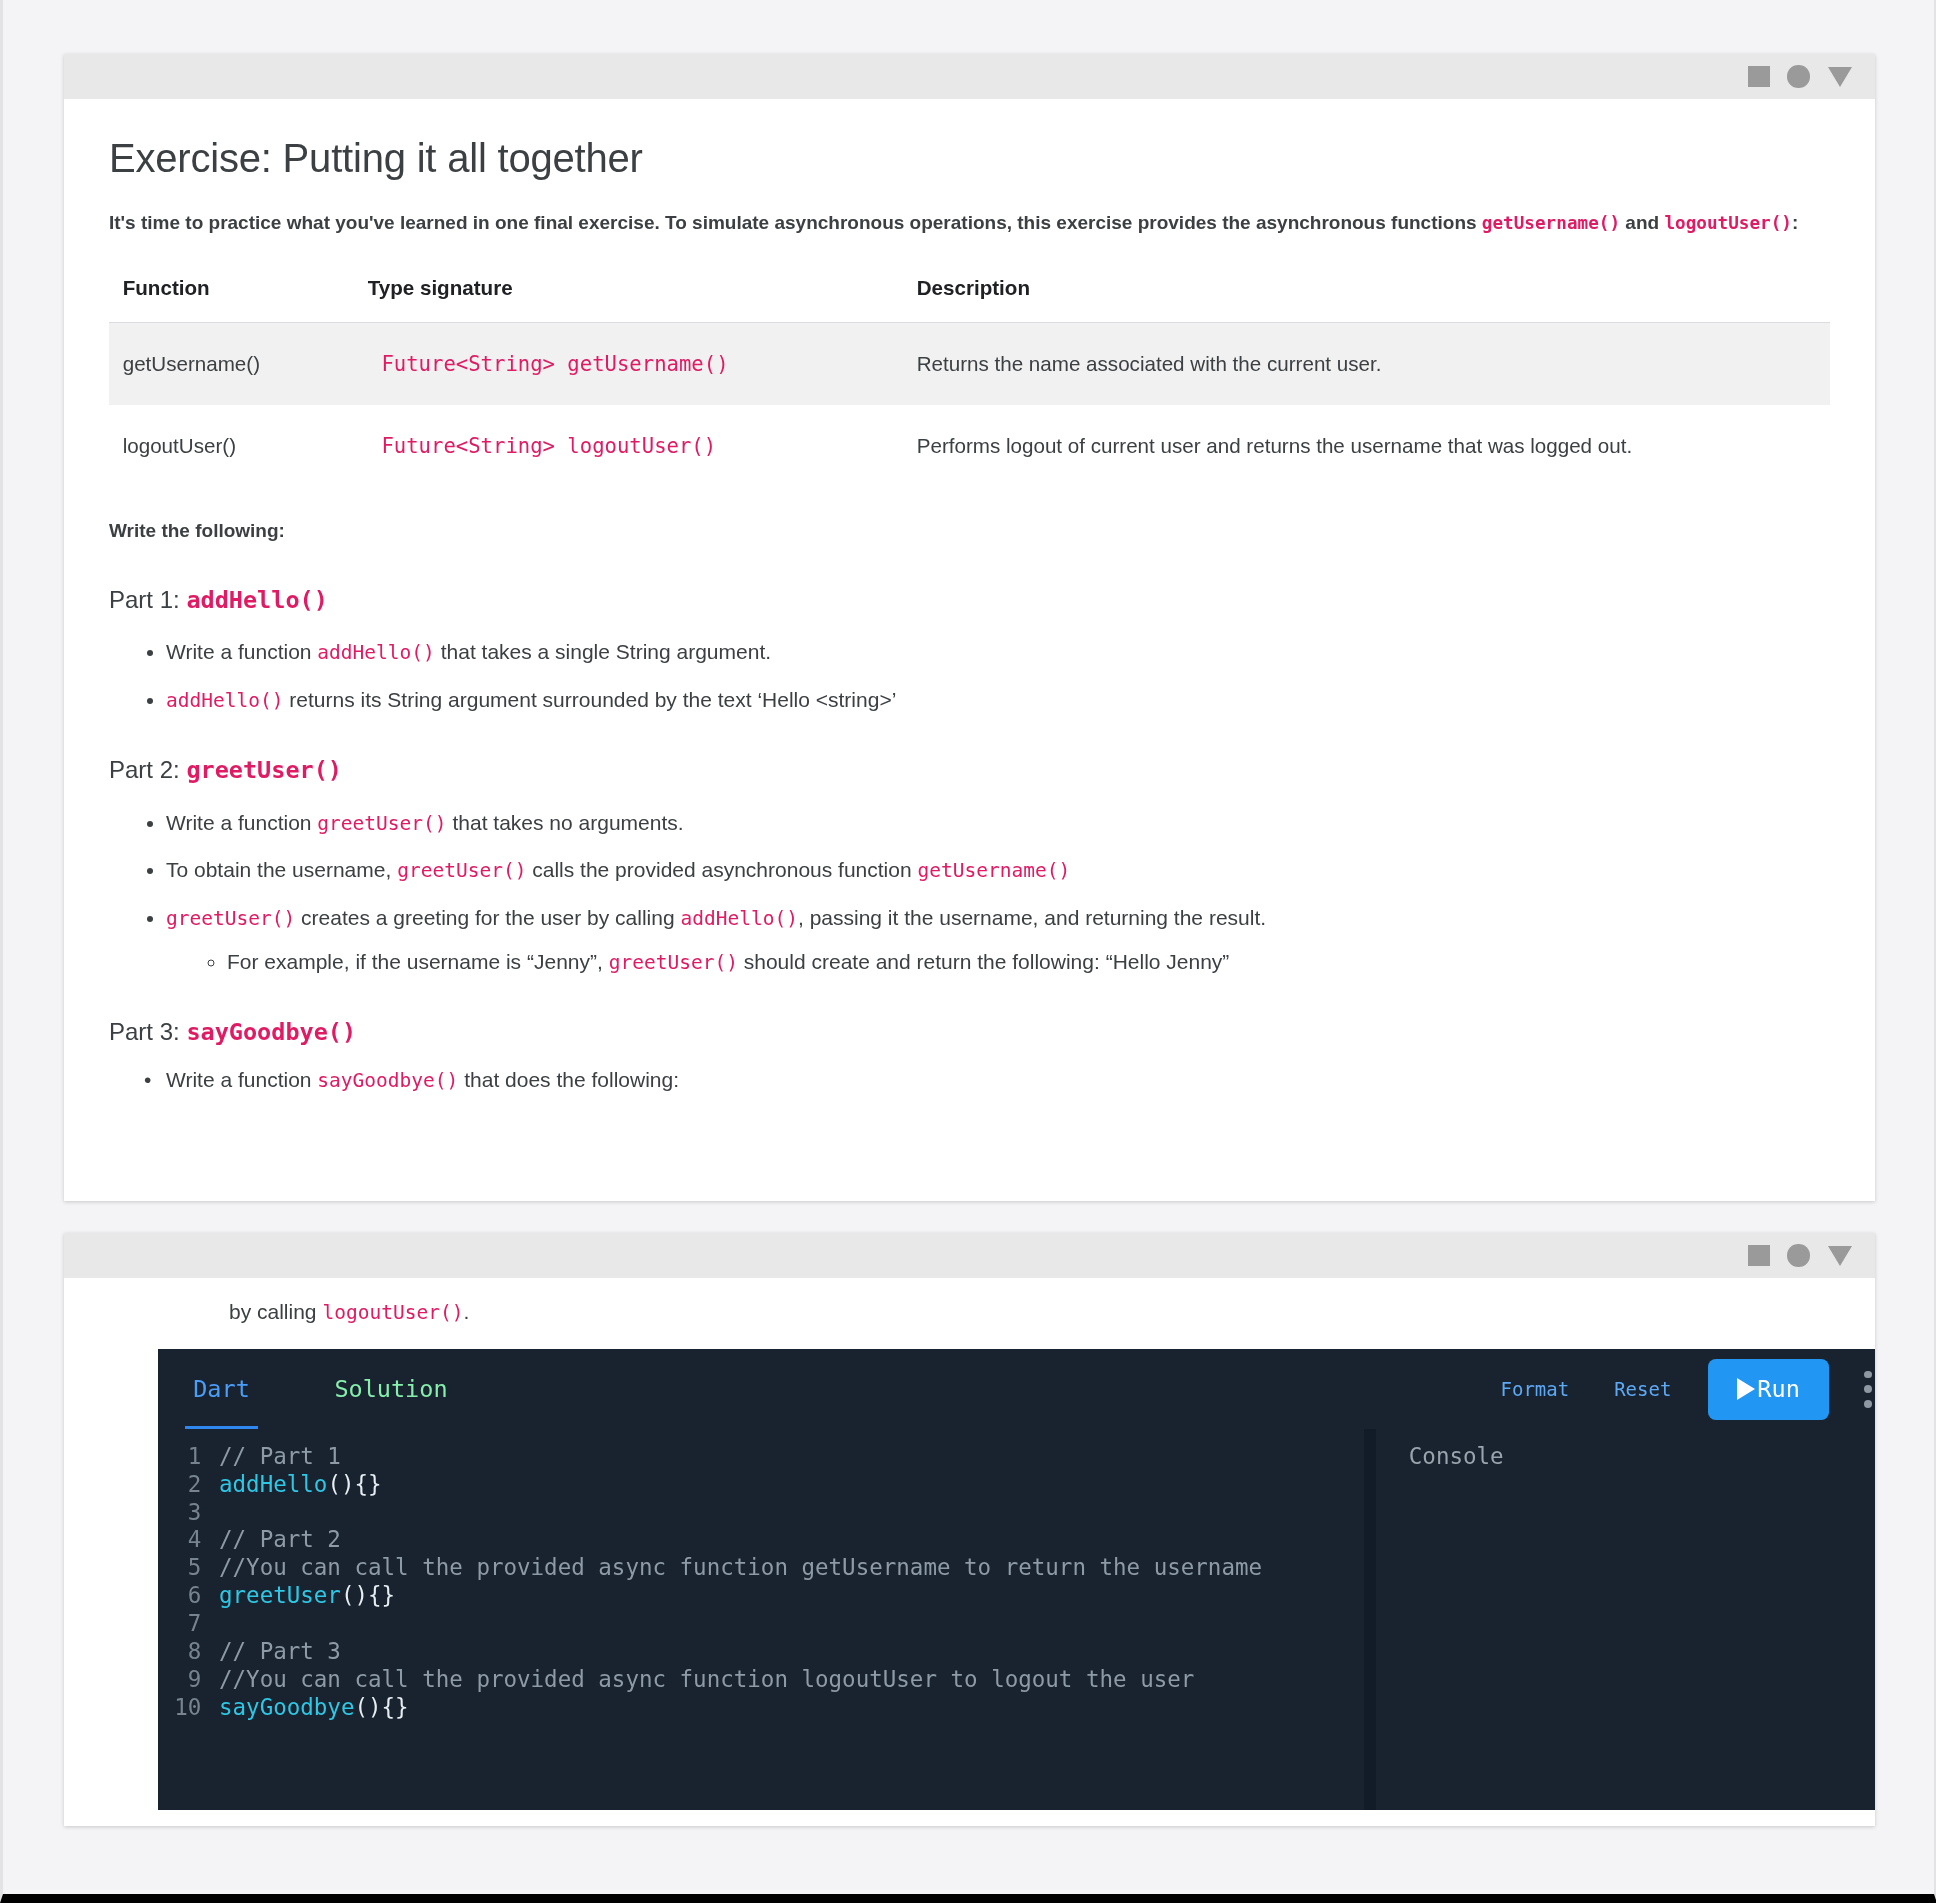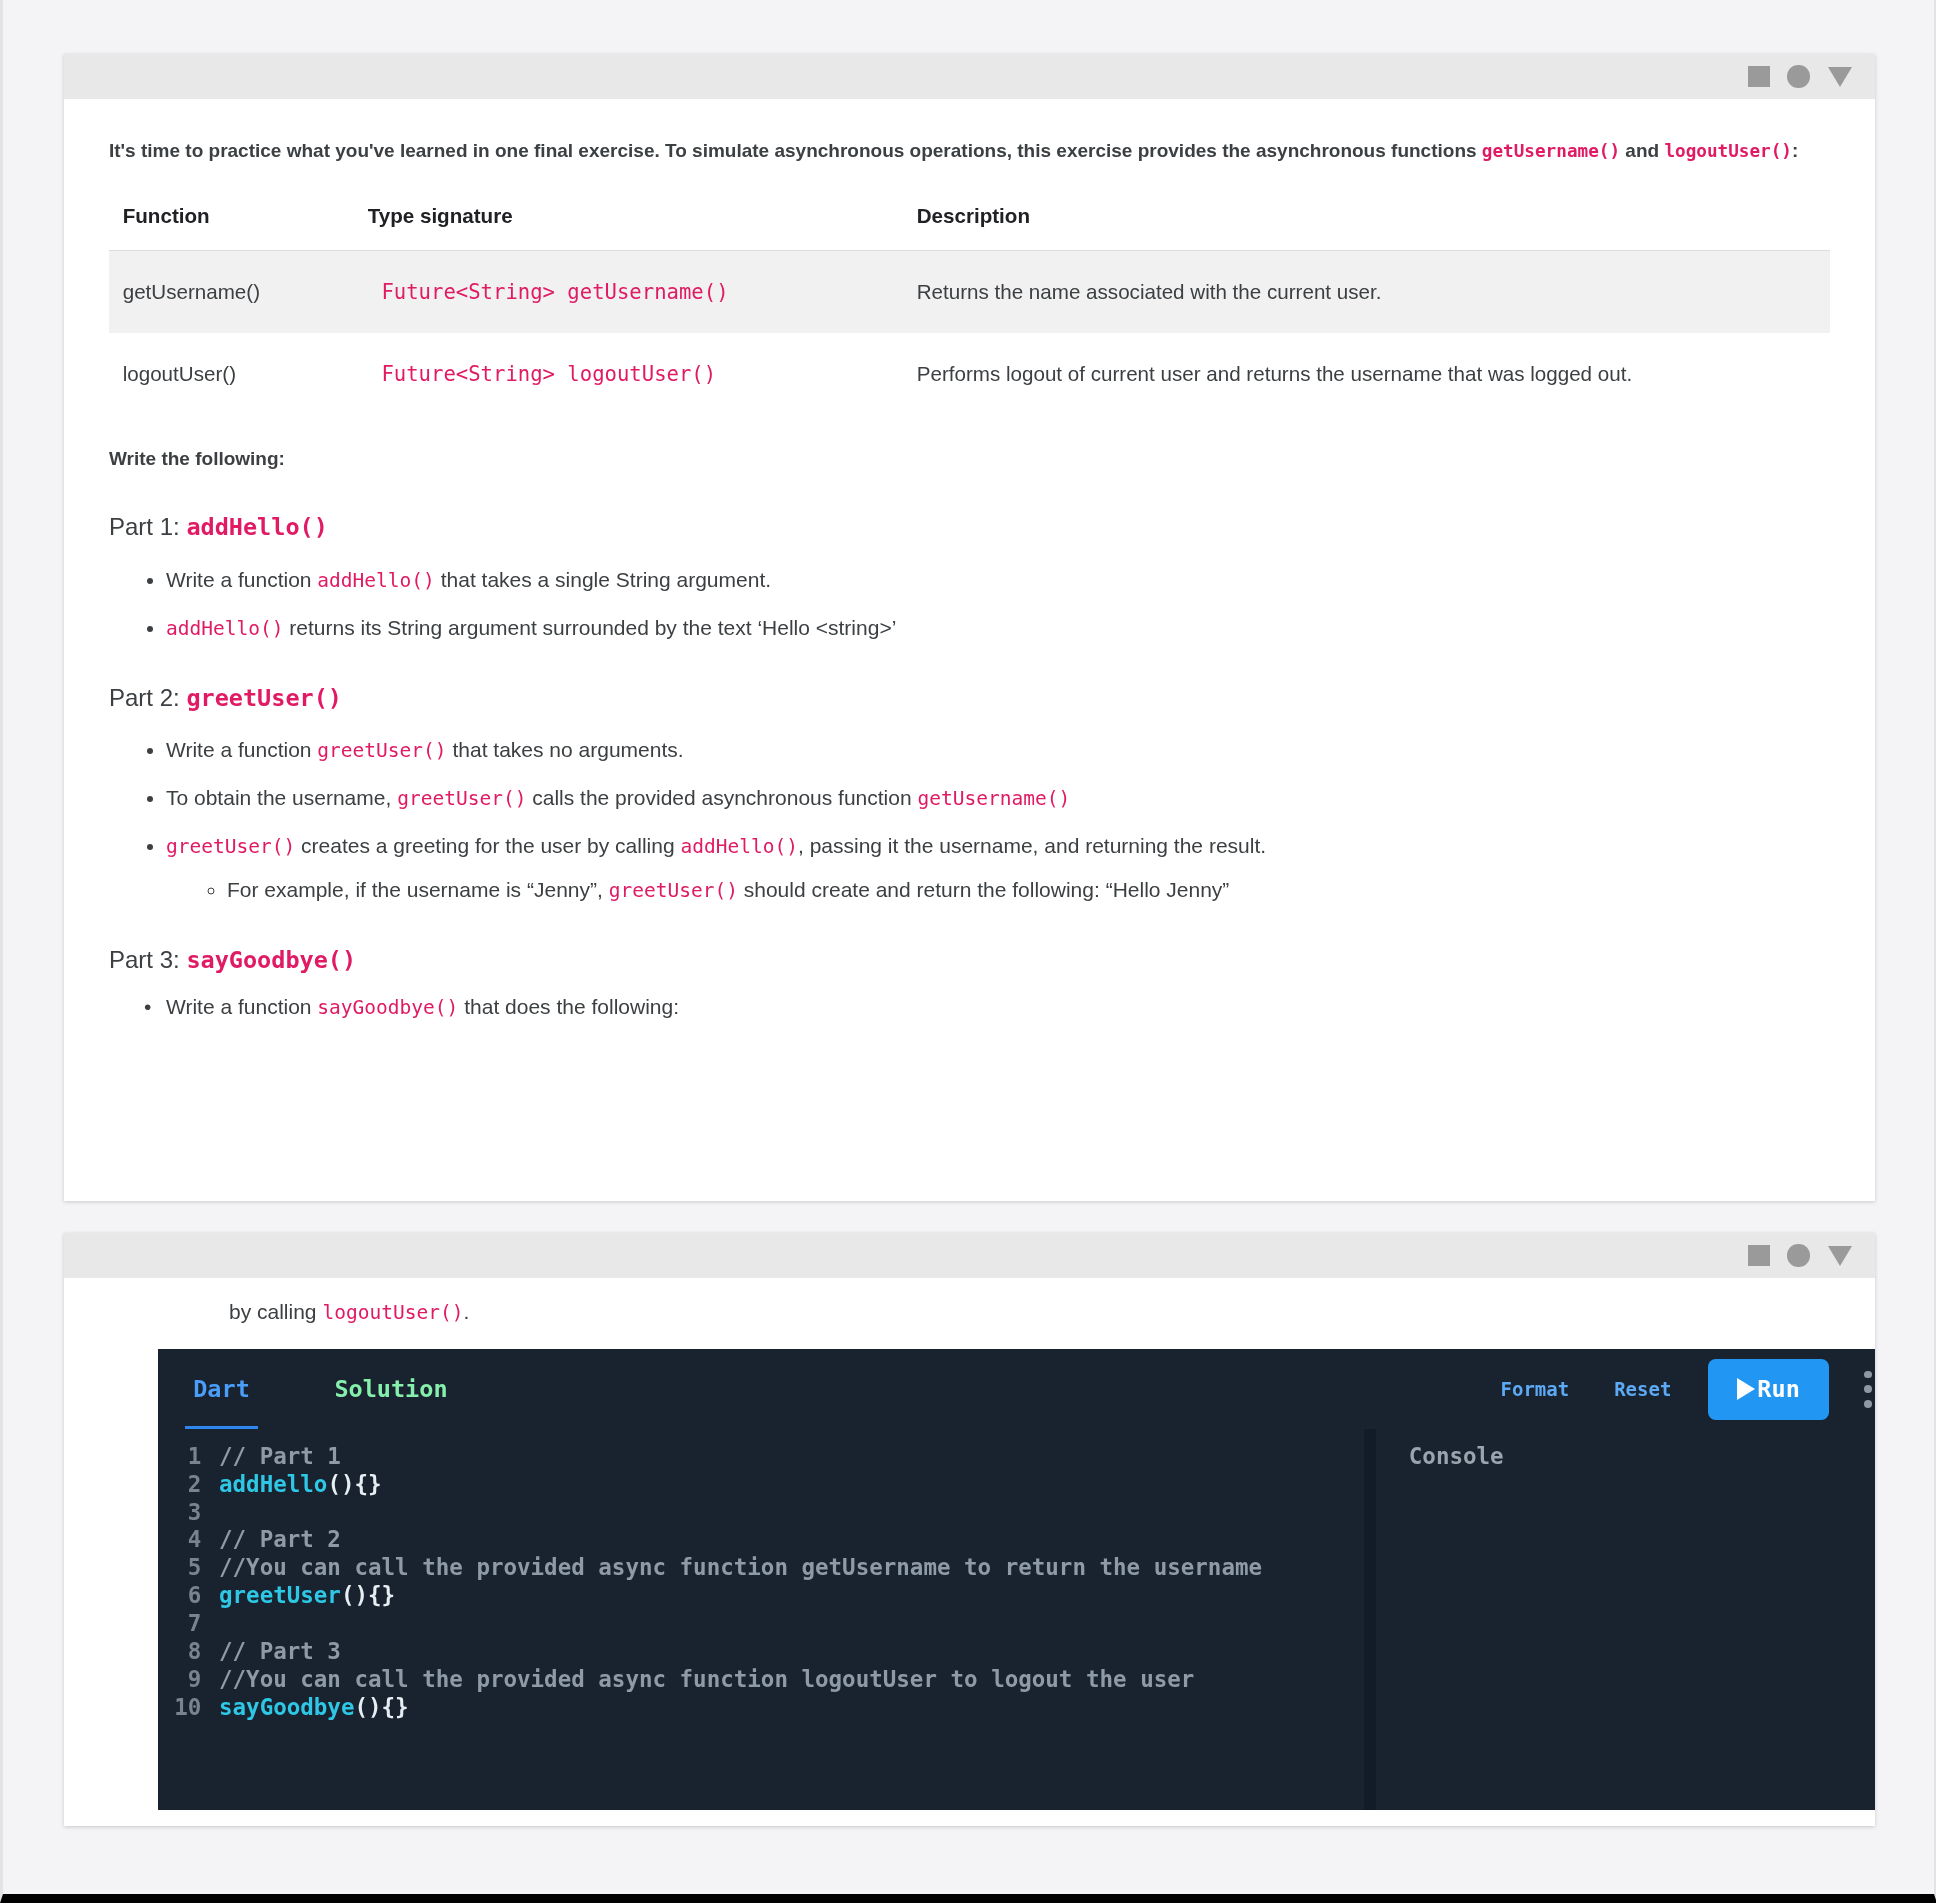--- a/index.html
+++ b/index.html
@@ -148,21 +148,20 @@
   }
 
   .ide {
     margin: 0 0 0 94px;
     background: #18232f;
     height: 461px;
     width: 1745px;
     display: flex;
     flex-direction: column;
     overflow: hidden;
-    font-weight: bold;
   }
   .ide-toolbar {
     height: 80px;
     display: flex;
     align-items: center;
     padding: 0 23.5px 0 27.4px;
     flex: 0 0 auto;
     position: relative;
   }
   .tab {
@@ -249,20 +248,21 @@
 <body>
 
 <div class="panel" id="panel-doc">
   <div class="titlebar">
     <span class="wc wc-square"></span>
     <span class="wc wc-circle"></span>
     <span class="wc wc-tri"></span>
   </div>
 
   <div class="doc-body">
+    <h1 class="title">Exercise: Putting it all together</h1>
 
     <p class="para"><span>It's time to practice what you've learned in one final exercise. To simulate asynchronous operations, this exercise provides the asynchronous functions </span><code class="mono">getUsername()</code><span> and </span><code class="mono">logoutUser()</code><span>:</span></p>
 
     <table class="fn-table">
       <thead>
         <tr>
           <th class="col-fn">Function</th>
           <th class="col-sig">Type signature</th>
           <th>Description</th>
         </tr>

